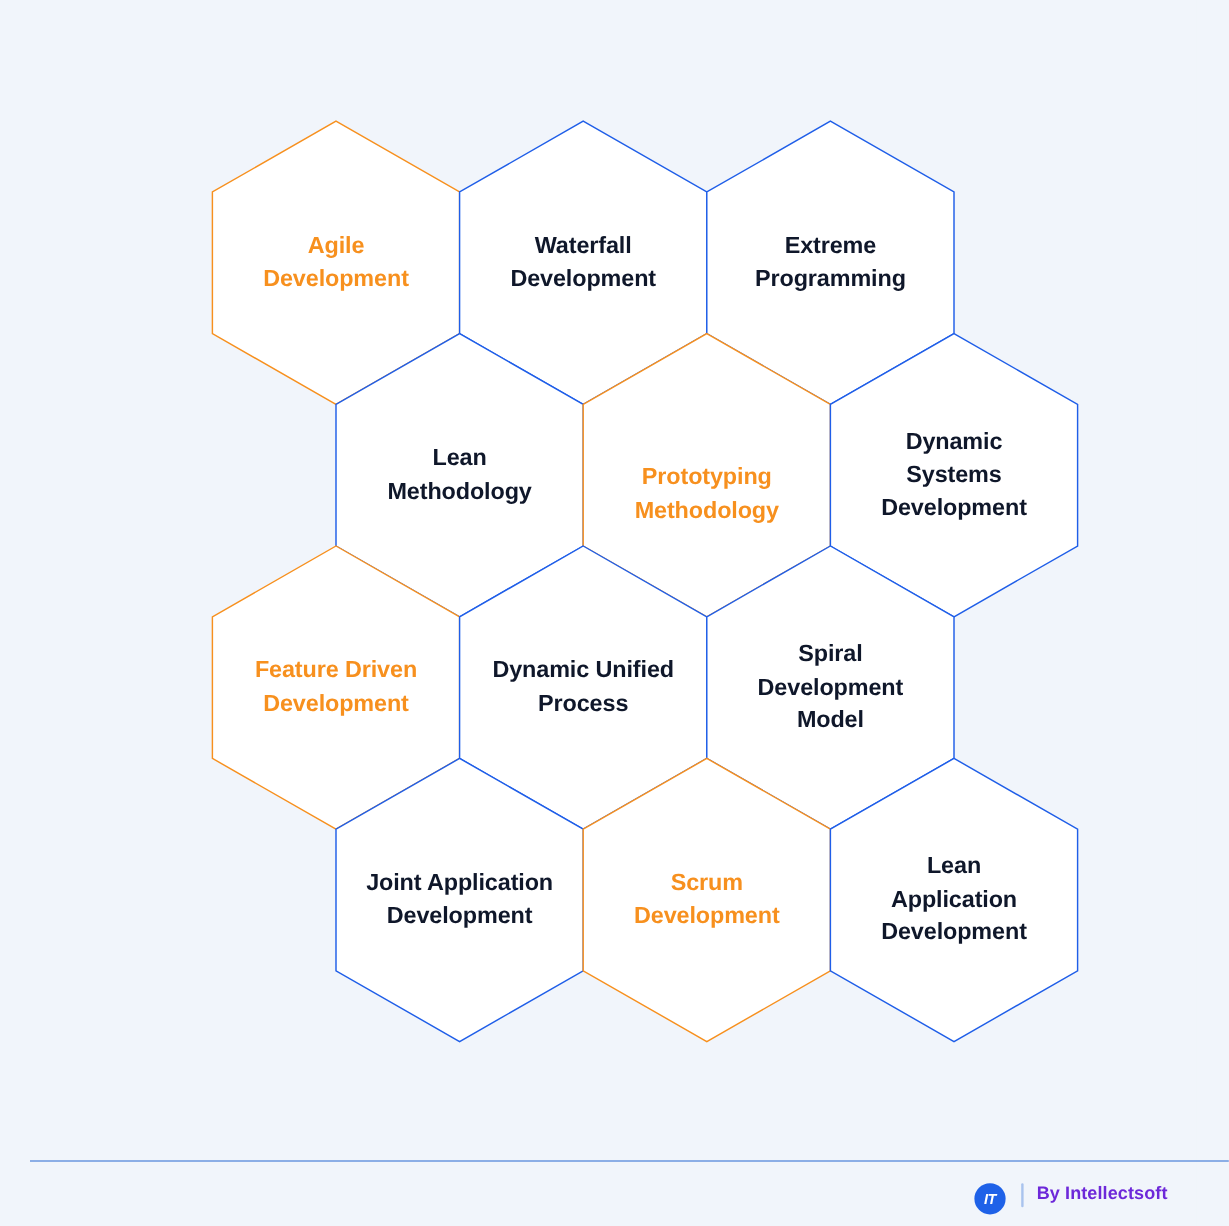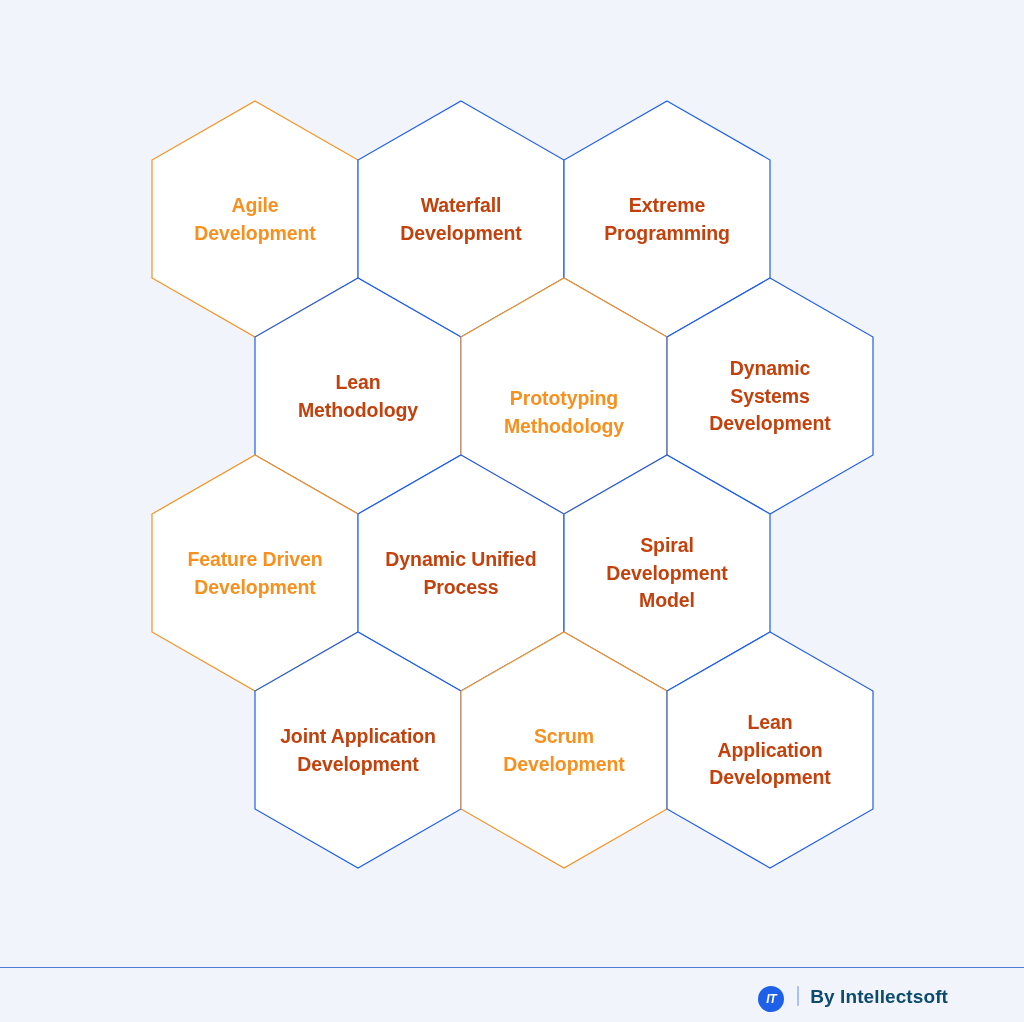--- a/index.html
+++ b/index.html
@@ -8,20 +8,21 @@
     height: 1022px;
     background: #F1F5FB;
     font-family: "Liberation Sans", sans-serif;
     overflow: hidden;
   }
   #stage {
     position: relative;
     width: 972px;
     height: 1022px;
     background: #F1F5FB;
+    margin-left: 25px;
   }
 
   
   #hexgrid {
     position: absolute;
     left: 0; top: 0;
     width: 1024px;
     height: 960px;
   }
   #hexsvg { position:absolute; left:0; top:0; width:1024px; height:960px; }
@@ -30,21 +31,21 @@
     position: absolute;
     text-align: center;
     font-weight: 700;
     font-size: 19.5px;
     line-height: 27.5px;
     letter-spacing: -0.1px;
     white-space: pre-line;
     transform: translate(-50%, -50%);
     pointer-events: none;
   }
-  .hex-label.blue   { color: #c2410c; }
+  .hex-label.blue   { color: #0f172a; }
   .hex-label.orange { color: #F7901E; }
 
   
   #footer-rule {
     position: absolute;
     left: 0; top: 967px;
     width: 1024px; height: 1px;
     background: #4A80D8;
   }
   #footer-brand {
@@ -68,22 +69,22 @@
     letter-spacing: -0.5px;
     line-height: 1;
   }
   #brand-sep {
     width: 2px; height: 20px;
     background: #A9C3EE;
     margin: 0 11px 0 13px;
     border-radius: 1px;
   }
   #brand-text {
-    color: #0c4a6e;
-    font-size: 19px;
+    color: #6d28d9;
+    font-size: 15px;
     font-weight: 700;
     letter-spacing: 0.1px;
   }
 </style>
 </head>
 <body>
 
 <div id="stage">
 
   <div id="hexgrid">

